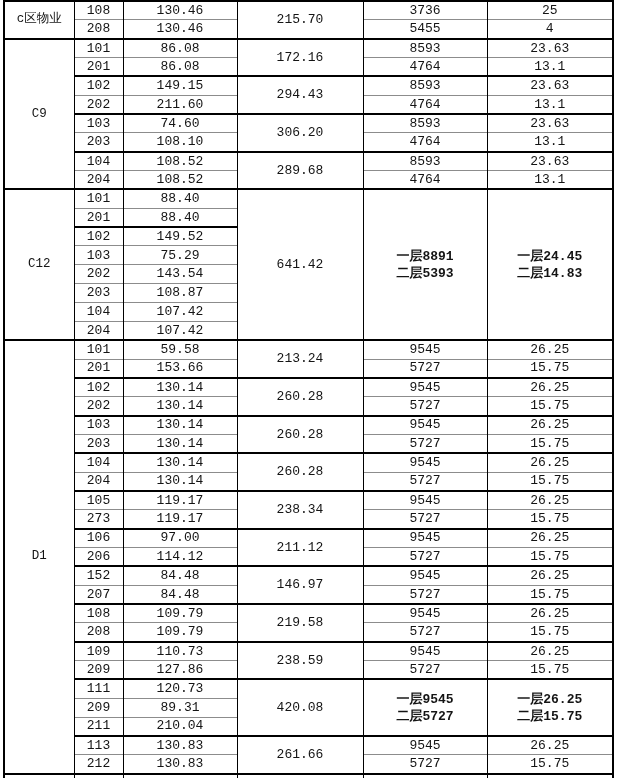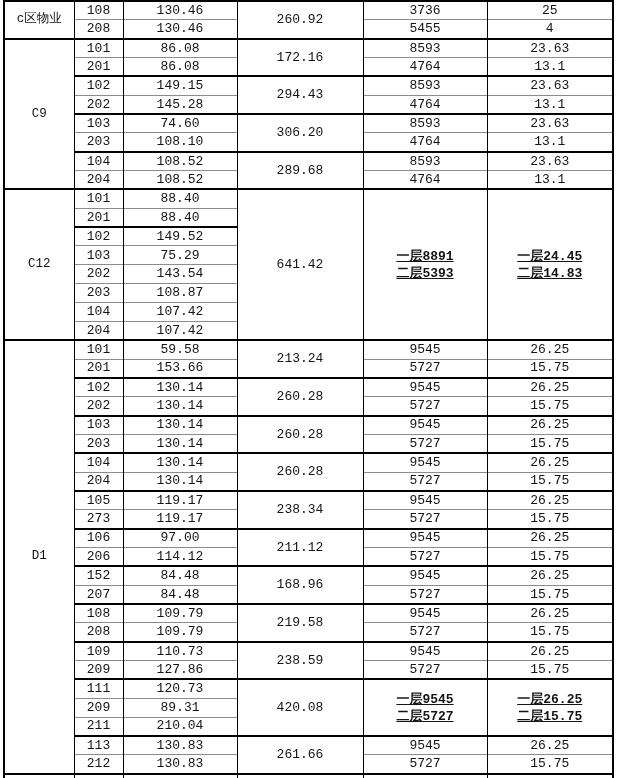--- a/index.html
+++ b/index.html
@@ -39,21 +39,20 @@
     white-space: nowrap;
     overflow: hidden;
   }
   tr.section-start > td, tr.group-start > td, tr.dark-top > td {
     border-top: 2px solid #000;
   }
   td.building-cell { font-size: 12.5px; }
   td.merged-bold {
     font-weight: bold;
     font-size: 13px;
-    text-decoration: underline;
   }
   td.merged-bold div { line-height: 17px; }
   tr.partial { height: 8px; }
   tr.partial td { border-top: 2px solid #000; }
 </style>
 </head>
 <body>
 
 <div id="sheet">
   <table>
@@ -63,21 +62,21 @@
         <col class="c3">
       <col class="c4">
         <col class="c5">
         <col class="c6">
     </colgroup>
     <tbody>
         <tr class="section-start group-start">
           <td class="building-cell" rowspan="2">c区物业</td>
           <td>108</td>
           <td>130.46</td>
-          <td rowspan="2">260.92</td>
+          <td rowspan="2">215.70</td>
           <td>3736</td>
           <td>25</td>
         </tr>
         <tr>
           <td>208</td>
           <td>130.46</td>
           <td>5455</td>
           <td>4</td>
         </tr>
         <tr class="section-start group-start">
@@ -96,21 +95,21 @@
         </tr>
         <tr class="group-start">
           <td>102</td>
           <td>149.15</td>
           <td rowspan="2">294.43</td>
           <td>8593</td>
           <td>23.63</td>
         </tr>
         <tr>
           <td>202</td>
-          <td>145.28</td>
+          <td>211.60</td>
           <td>4764</td>
           <td>13.1</td>
         </tr>
         <tr class="group-start">
           <td>103</td>
           <td>74.60</td>
           <td rowspan="2">306.20</td>
           <td>8593</td>
           <td>23.63</td>
         </tr>
@@ -250,21 +249,21 @@
         </tr>
         <tr>
           <td>206</td>
           <td>114.12</td>
           <td>5727</td>
           <td>15.75</td>
         </tr>
         <tr class="group-start">
           <td>152</td>
           <td>84.48</td>
-          <td rowspan="2">168.96</td>
+          <td rowspan="2">146.97</td>
           <td>9545</td>
           <td>26.25</td>
         </tr>
         <tr>
           <td>207</td>
           <td>84.48</td>
           <td>5727</td>
           <td>15.75</td>
         </tr>
         <tr class="group-start">

